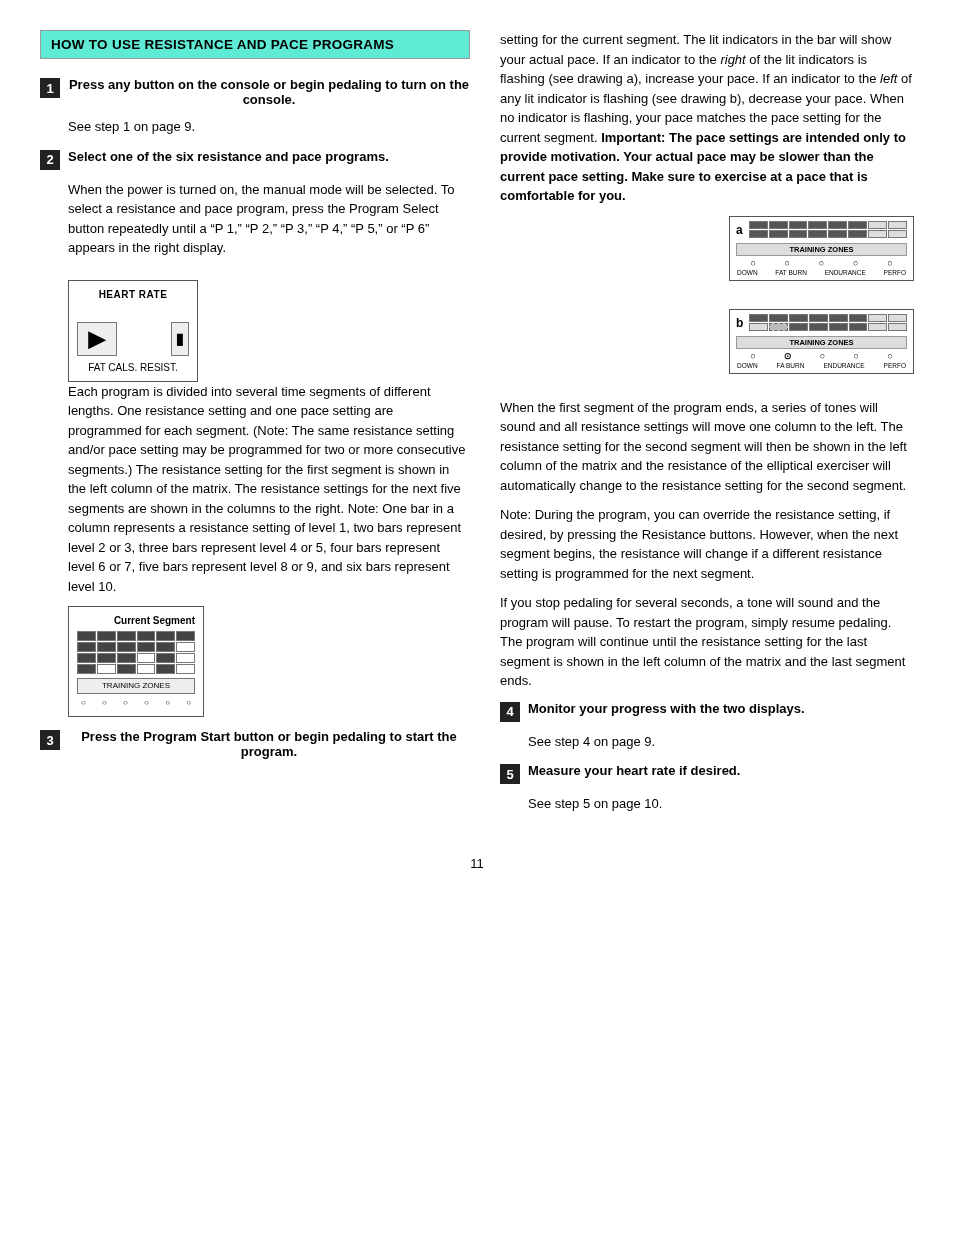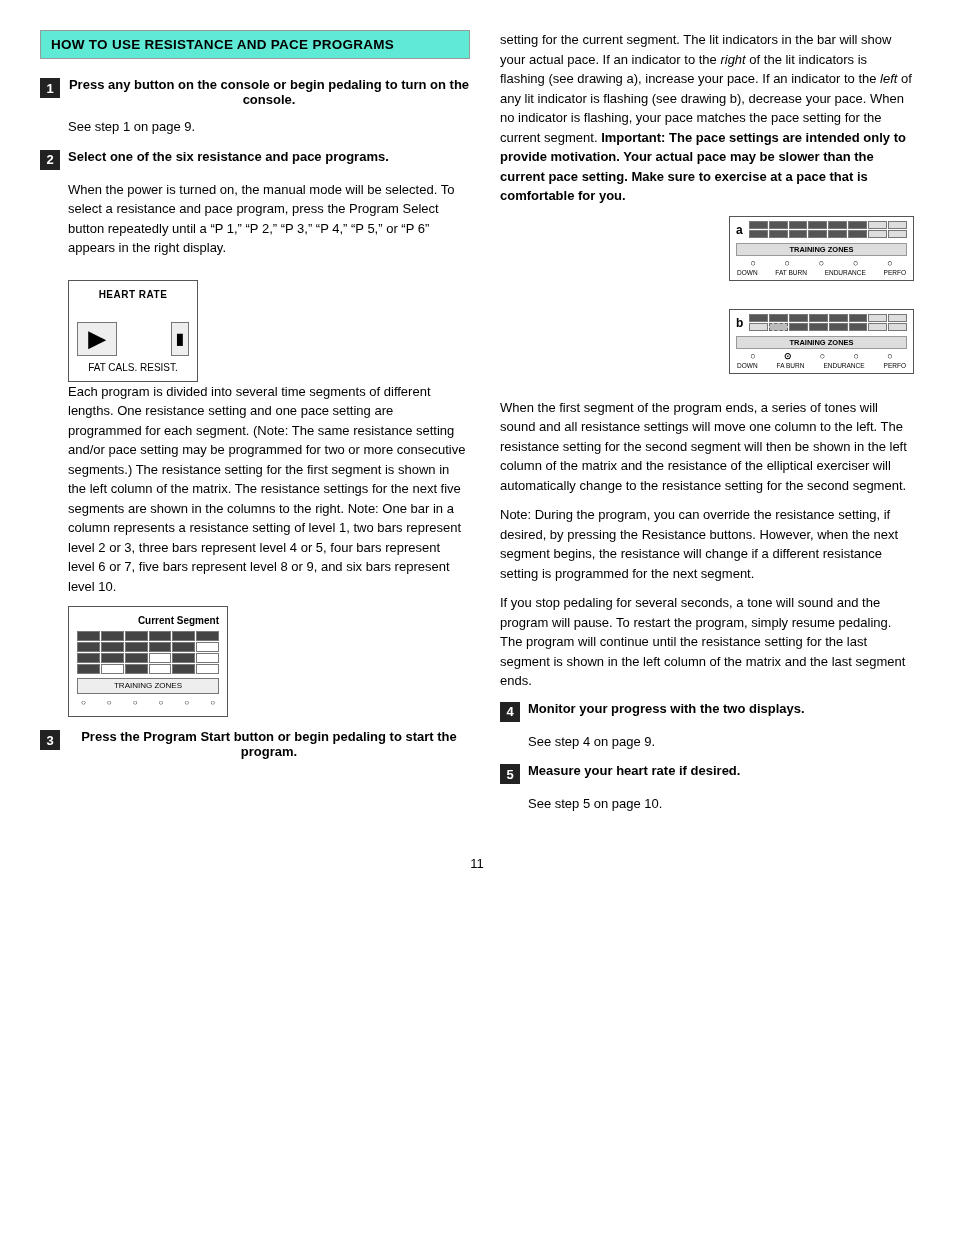--- a/index.html
+++ b/index.html
@@ -122,21 +122,21 @@
       align-items: center;
       justify-content: center;
       font-size: 16px;
     }
     .fat-cals-label {
       font-size: 10px;
       text-align: center;
       margin-top: 2px;
     }
     .matrix-figure {
-      width: 160px;
+      width: 136px;
     }
     .matrix-label {
       font-size: 10px;
       font-weight: bold;
       text-align: right;
       margin-bottom: 3px;
     }
     .matrix-grid {
       display: grid;
       grid-template-columns: repeat(6, 1fr);

